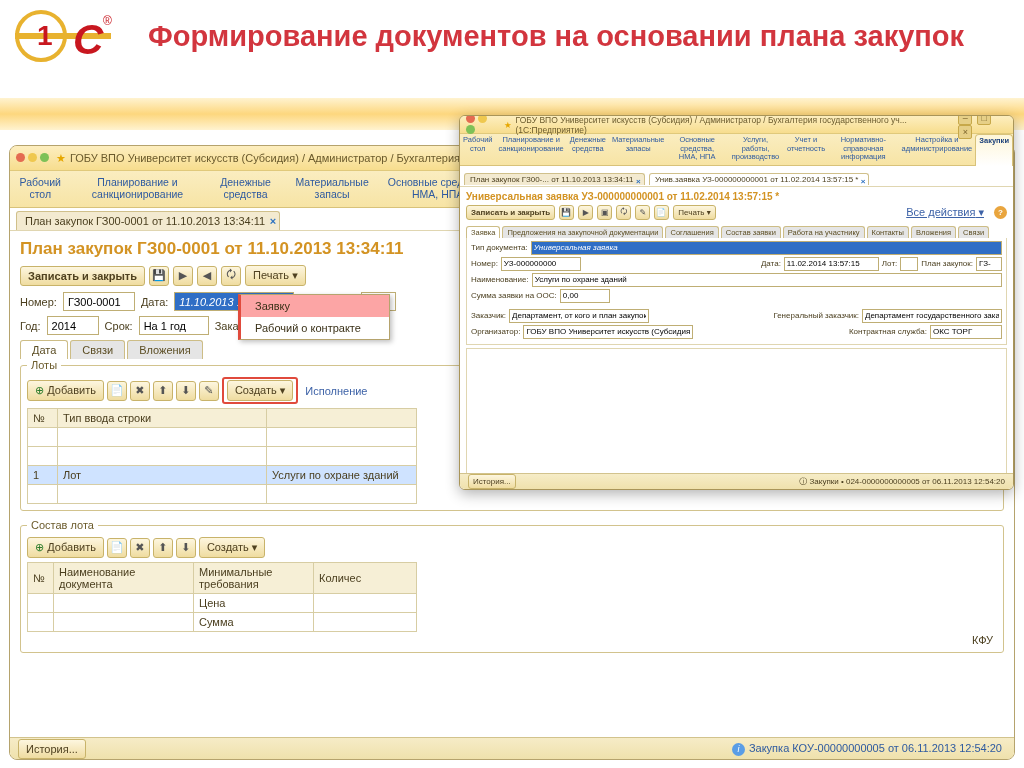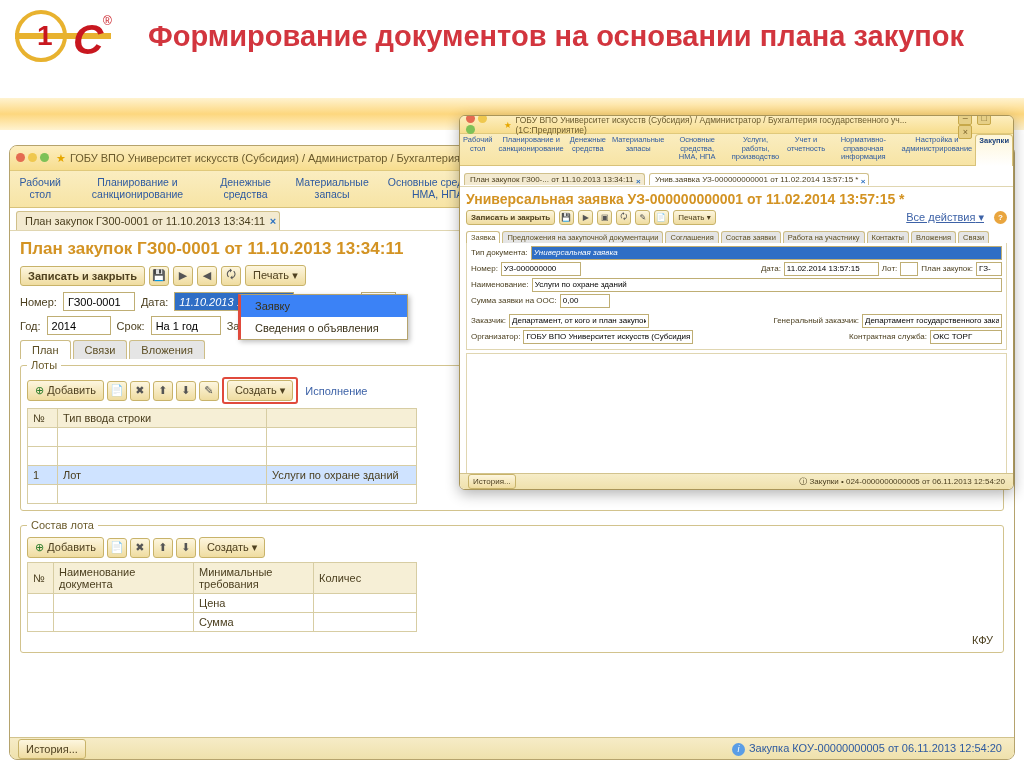--- a/index.html
+++ b/index.html
@@ -81,38 +81,38 @@
   table.grid{width:100%;border-collapse:collapse;font-size:11px;}
   table.grid th,table.grid td{border:1px solid #d7cda3;padding:3px 5px;text-align:left;
                               background:#fff;color:#4a3e1e;}
   table.grid th{background:#f6efd6;font-weight:normal;}
   tr.selrow td{background:#cfe3ff;}
 
   .context-menu{position:absolute;border:1px solid #b5a36d;background:#fff;
                 box-shadow:2px 2px 5px rgba(0,0,0,.25);font-size:11px;z-index:5;
                 border-left:3px solid #e04a3c;}
   .context-menu div{padding:5px 28px 5px 14px;color:#3a3118;cursor:pointer;}
-  .context-menu div:first-child{background:#3b82f6;}
+  .context-menu div:first-child{background:#fca5a5;}
 
   .statusbar{position:absolute;left:0;right:0;bottom:0;height:22px;
              background:linear-gradient(#f6ecc7,#efe1ac);border-top:1px solid #d2c38d;
              display:flex;align-items:center;font-size:11px;color:#4a3e1e;padding:0 8px;}
   .statusbar .spacer{flex:1;}
 
   
   .subwin{position:absolute;top:115px;right:10px;width:555px;height:375px;
           border:1px solid #a99559;border-radius:6px;overflow:hidden;
           background:#f7f2dd;box-shadow:0 4px 14px rgba(0,0,0,.3);z-index:3;}
   .subwin .titlebar{height:18px;font-size:8.5px;}
   .subwin .section-tabs{font-size:7.5px;}
   .subwin .section-tabs div{padding:2px 3px 3px;}
   .subwin .doctab-strip{padding:2px 4px 0;}
   .subwin .doctab{padding:1px 10px 1px 5px;font-size:8px;}
   .subwin .doc-area{padding:2px 6px 0;height:calc(100% - 62px);overflow:hidden;}
-  .subwin .doc-title{font-size:14px;margin:2px 0 3px;}
+  .subwin .doc-title{font-size:10px;margin:2px 0 3px;}
   .subwin .btn,.subwin .iconbtn{font-size:8px;padding:1px 4px;height:15px;}
   .subwin .iconbtn{width:15px;}
   .subwin .fields{font-size:8px;gap:3px;margin-bottom:2px;}
   .subwin .inp{height:14px;font-size:8px;padding:1px 2px;}
   .subwin .subtabs div{padding:1px 4px;font-size:7.5px;}
   .subwin .statusbar{height:16px;font-size:8px;}
   .subwin-body{background:#fff;height:195px;margin-top:3px;border:1px solid #e0d6b1;}
 
   .slide-status{position:absolute;bottom:12px;right:22px;font-size:11px;color:#2e5aa0;z-index:10;}
   .slide-status .i{display:inline-block;width:13px;height:13px;border-radius:50%;
@@ -201,29 +201,29 @@
     <div class="fields">
       <label>Номер:</label>
       <input class="inp" style="width: 72px;" value="ГЗ00-0001">
       <label>Дата:</label>
       <input class="inp sel" style="width: 120px;" value="11.10.2013 13:34:11">
       <label>Тип ввода:</label>
       <input class="inp" style="width: 35px;" value="Сме">
     </div>
     <div class="fields">
       <label>Год:</label>
-      <input class="inp" style="width: 64px;" value="2014">
+      <input class="inp" style="width: 52px;" value="2014">
       <label>Срок:</label>
       <input class="inp" style="width: 70px;" value="На 1 год">
       <label>Заказчик:</label>
       <input class="inp" style="width: 110px;" value="Департамент госуд">
     </div>
 
     <div class="subtabs">
-      <div class="act">План</div>
+      <div class="act">Дата</div>
       <div>Связи</div>
       <div>Вложения</div>
     </div>
 
     <fieldset>
       <legend>Лоты</legend>
       <div class="tbtoolbar">
         <button class="btn"><span class="add">⊕</span> <span>Добавить</span></button>
         <span class="iconbtn">📄</span>
         <span class="iconbtn">✖</span>
@@ -231,21 +231,21 @@
         <span class="iconbtn">⬇</span>
         <span class="iconbtn">✎</span>
         <span class="create-hl">
           <button class="btn"><span>Создать</span> ▾</button>
         </span>
         <span style="color:#3d62a7;font-size:11px;margin-left:4px;">Исполнение</span>
       </div>
 
       <div class="context-menu" style="top:63px;left:228px;">
         <div>Заявку</div>
-        <div>Сведения о объявления</div>
+        <div>Рабочий о контракте</div>
       </div>
 
       <table class="grid" style="width:390px">
         <tbody>
             <tr>
           <th style="width:30px">№</th>
           <th>Тип ввода строки</th>
           <th style="width:150px"></th>
         </tr>
         <tr>

